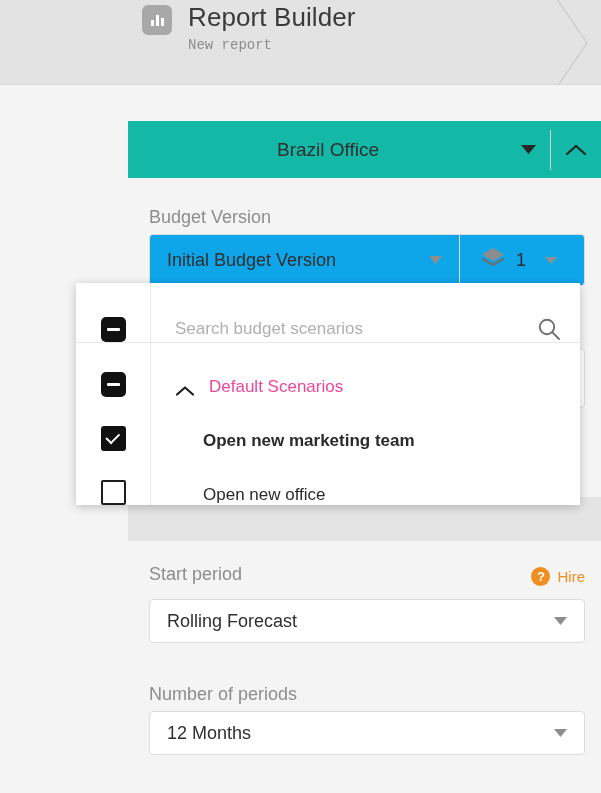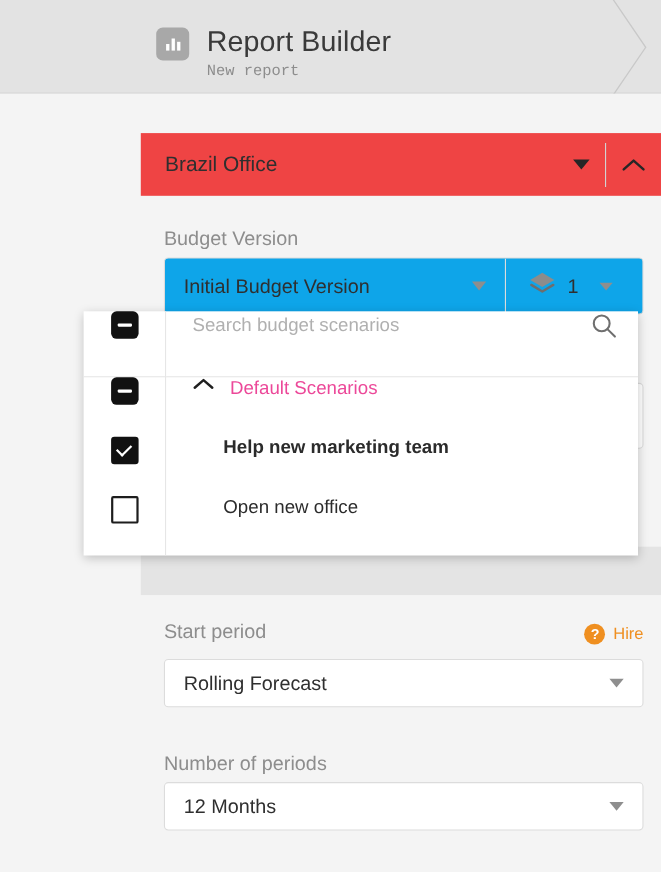--- a/index.html
+++ b/index.html
@@ -22,21 +22,21 @@
     left: 0; top: 0;
     width: 601px;
     height: 85px;
     background: #e3e3e3;
     border-bottom: 1px solid #d8d8d8;
     box-sizing: border-box;
   }
   .header-inner {
     position: absolute;
     left: 142px;
-    top: 22px;
+    top: 2px;
     display: flex;
     align-items: flex-start;
   }
   .app-icon {
     width: 30px;
     height: 30px;
     border-radius: 6px;
     background: #a8a8a8;
     display: flex;
     align-items: center;
@@ -84,24 +84,25 @@
     background: #f4f4f4;
   }
 
   
   .selector-bar {
     position: absolute;
     left: 128px;
     top: 35px;
     width: 473px;
     height: 57px;
-    background: #ef4444;
-    display: flex;
-    align-items: center;
-    box-sizing: border-box;
+    background: #14b8a6;
+    display: flex;
+    align-items: center;
+    box-sizing: border-box;
+    text-align: center;
   }
   .selector-label {
     font-size: 19px;
     color: #2f2f2f;
     margin-left: 22px;
     flex: 1;
     white-space: nowrap;
   }
   .selector-caret {
     width: 44px;
@@ -254,21 +255,21 @@
     border-right: 1px solid #e6e6e6;
     box-sizing: border-box;
   }
   .dd-main-col {
     flex: 1;
     min-width: 0;
   }
   .dd-row {
     height: 54px;
     display: flex;
-    align-items: flex-start;
+    align-items: flex-end;
     box-sizing: border-box;
   }
   .dd-row.search-row { height: 60px; }
   .dd-check-col .dd-row { justify-content: center; }
   .dd-divider-row {
     border-bottom: 1px solid #e6e6e6;
   }
 
   .cb {
     width: 25px;
@@ -448,21 +449,21 @@
       </div>
       <div class="dd-row group-row">
         <span class="group-caret">
           <svg width="20" height="12" viewBox="0 0 20 12">
             <path d="M2 9.5 L10 2.5 L18 9.5" fill="none" stroke="#1f1f1f" stroke-width="2.2" stroke-linecap="round" stroke-linejoin="round"></path>
           </svg>
         </span>
         <span class="group-label">Default Scenarios</span>
       </div>
       <div class="dd-row option-row">
-        <span class="option-label selected">Help new marketing team</span>
+        <span class="option-label selected">Open new marketing team</span>
       </div>
       <div class="dd-row option-row">
         <span class="option-label">Open new office</span>
       </div>
     </div>
   </div>
 
   <div class="field-group" style="top:479px;">
     <div class="field-label-row">
       <span class="field-label" style="margin-bottom:4px;">Start period</span>

